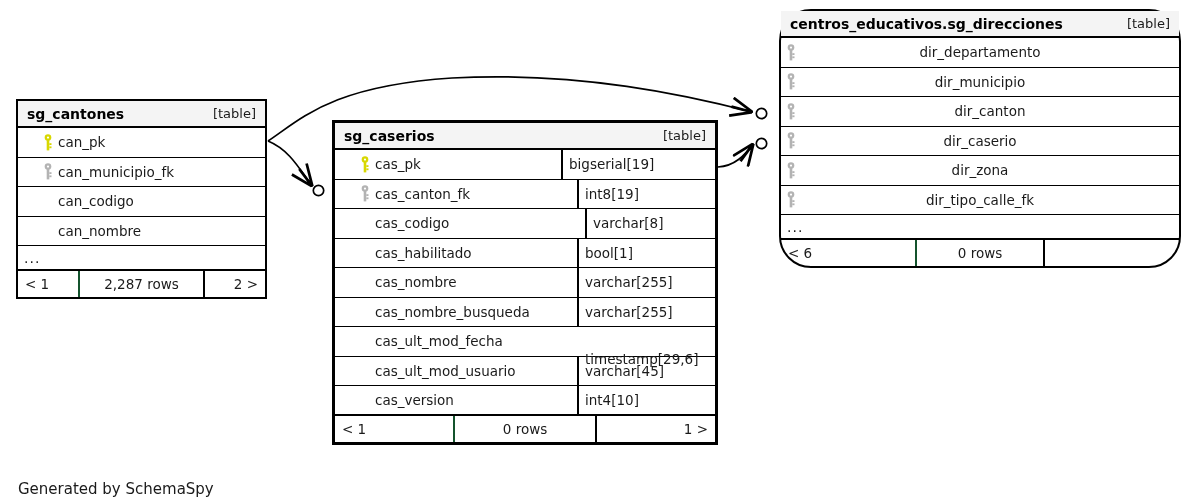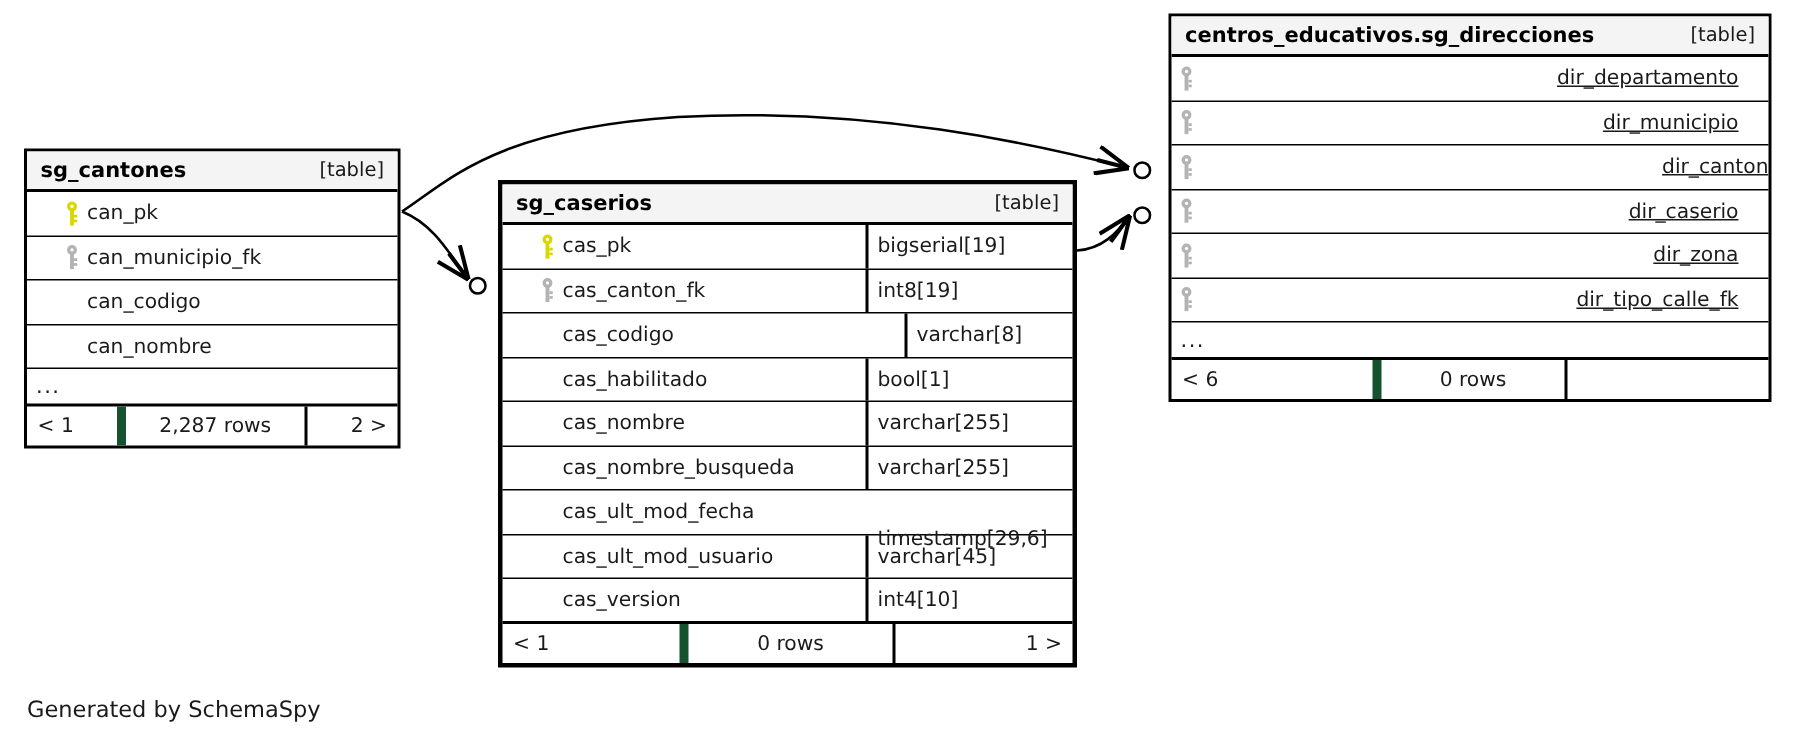--- a/index.html
+++ b/index.html
@@ -75,23 +75,22 @@
   .col-name {
     display: flex;
     align-items: center;
     flex: 1 1 auto;
     padding-left: 20px;
     box-sizing: border-box;
     white-space: nowrap;
     overflow: hidden;
   }
   .col-name.centered {
-    justify-content: flex-end;
+    justify-content: center;
     padding-left: 0;
-    text-decoration: underline;
   }
   .col-type {
     display: flex;
     align-items: center;
     border-left: 2px solid #000000;
     padding-left: 6px;
     box-sizing: border-box;
     white-space: nowrap;
   }
 
@@ -127,21 +126,21 @@
     font-size: 13.5px;
   }
   .foot-cell {
     display: flex;
     align-items: center;
     box-sizing: border-box;
     padding: 0 7px;
     white-space: nowrap;
   }
   .foot-left   { justify-content: flex-start; }
-  .foot-mid    { justify-content: center;  border-left: 6px solid #14532d; border-right: 2px solid #000; }
+  .foot-mid    { justify-content: center;  border-left: 2px solid #14532d; border-right: 2px solid #000; }
   .foot-right  { justify-content: flex-end; }
 
   
   .caption {
     position: absolute;
     font-size: 15px;
     color: #1a1a1a;
     white-space: nowrap;
   }
 </style>
@@ -244,21 +243,21 @@
           <svg width="10" height="17" viewBox="0 0 10 17" aria-hidden="true">
             <circle cx="5" cy="3.6" r="3.3" fill="#d8d800"></circle>
             <circle cx="5" cy="3.6" r="1.1" fill="#ffffff"></circle>
             <rect x="3.7" y="5.8" width="2.6" height="10.6" fill="#d8d800"></rect>
             <rect x="6.3" y="9.2" width="2.2" height="1.8" fill="#d8d800"></rect>
             <rect x="6.3" y="12.4" width="2.2" height="1.8" fill="#d8d800"></rect>
           </svg>
         </span>
         <span class="name-txt">cas_pk</span>
       </div>
-      <div class="col-type" style="width:138px;text-align:right;">bigserial[19]</div>
+      <div class="col-type" style="width:154px;text-align:right;">bigserial[19]</div>
     </div>
 
     <div class="tbl-row">
       <div class="col-name">
         <span class="key-slot">
           <svg width="10" height="17" viewBox="0 0 10 17" aria-hidden="true">
             <circle cx="5" cy="3.6" r="3.3" fill="#b3b3b3"></circle>
             <circle cx="5" cy="3.6" r="1.1" fill="#ffffff"></circle>
             <rect x="3.7" y="5.8" width="2.6" height="10.6" fill="#b3b3b3"></rect>
             <rect x="6.3" y="9.2" width="2.2" height="1.8" fill="#b3b3b3"></rect>
@@ -268,21 +267,21 @@
         <span class="name-txt">cas_canton_fk</span>
       </div>
       <div class="col-type" style="width:138px;">int8[19]</div>
     </div>
 
     <div class="tbl-row">
       <div class="col-name">
         <span class="key-slot empty"></span>
         <span class="name-txt">cas_codigo</span>
       </div>
-      <div class="col-type" style="width:112px;margin-left:44px;">varchar[8]</div>
+      <div class="col-type" style="width:130px;margin-left:44px;">varchar[8]</div>
     </div>
 
     <div class="tbl-row">
       <div class="col-name">
         <span class="key-slot empty"></span>
         <span class="name-txt">cas_habilitado</span>
       </div>
       <div class="col-type" style="width:138px;">bool[1]</div>
     </div>
 
@@ -326,21 +325,21 @@
       <div class="col-type" style="width:138px;">int4[10]</div>
     </div>
 
     <div class="tbl-footer">
       <div class="foot-cell foot-left" style="width:118px;">&lt; 1</div>
       <div class="foot-cell foot-mid" style="flex:1 1 auto;">0 rows</div>
       <div class="foot-cell foot-right" style="width:118px;">1 &gt;</div>
     </div>
   </div>
 
-  <div class="table-box" style="left:779px; top:9px; width:402px;">
+  <div class="table-box" style="left:779px; top:9px; width:402px;border-radius:32px;">
     <div class="tbl-header">
       <span class="tbl-title">centros_educativos.sg_direcciones</span>
       <span class="tbl-tag">[table]</span>
     </div>
 
     <div class="tbl-row">
       <span class="key-slot">
         <svg width="10" height="17" viewBox="0 0 10 17" aria-hidden="true">
           <circle cx="5" cy="3.6" r="3.3" fill="#b3b3b3"></circle>
           <circle cx="5" cy="3.6" r="1.1" fill="#ffffff"></circle>
@@ -431,15 +430,15 @@
 
     <div class="tbl-ellipsis">...</div>
 
     <div class="tbl-footer">
       <div class="foot-cell foot-left" style="width:134px;">&lt; 6</div>
       <div class="foot-cell foot-mid" style="flex:1 1 auto;">0 rows</div>
       <div class="foot-cell foot-right" style="width:134px;"></div>
     </div>
   </div>
 
-  <div class="caption" style="left:18px; top:464px;">Generated by SchemaSpy</div>
+  <div class="caption" style="left:18px; top:480px;">Generated by SchemaSpy</div>
 
 </div>
 
 </body></html>

